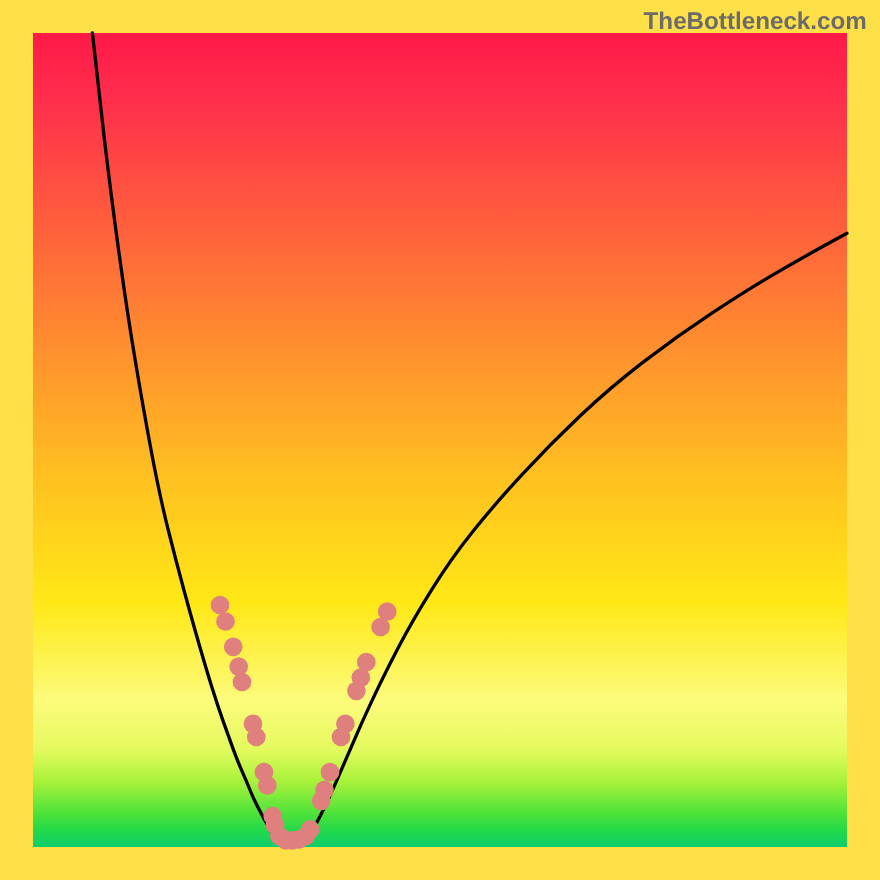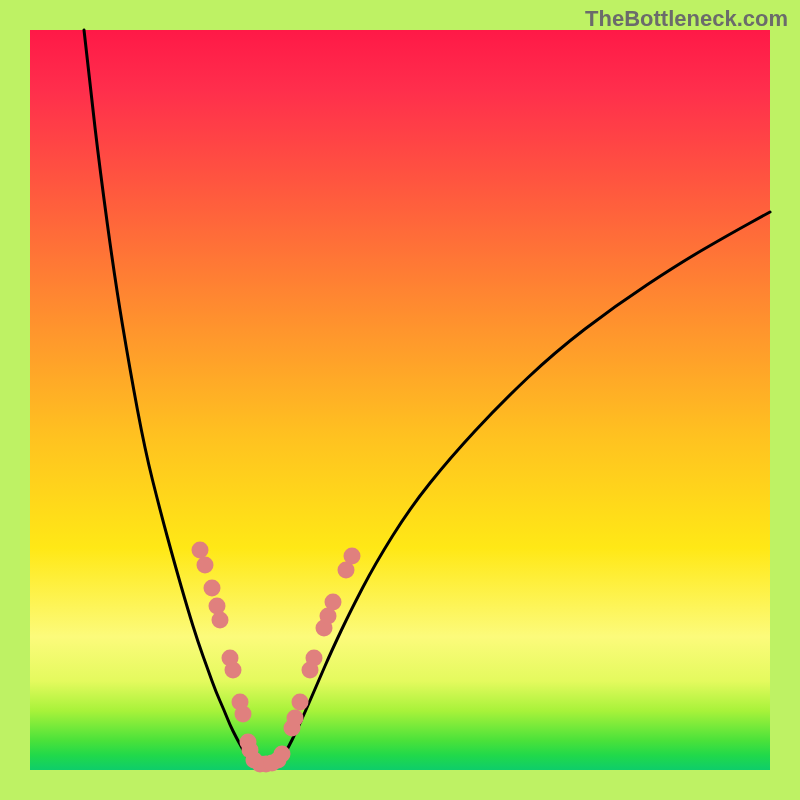--- a/index.html
+++ b/index.html
@@ -7,21 +7,21 @@
     padding: 0;
     width: 800px;
     height: 800px;
     background: #000;
     overflow: hidden;
   }
   .frame {
     position: relative;
     width: 800px;
     height: 800px;
-    background: #bef264;
+    background: #fde047;
   }
   .watermark {
     position: absolute;
     top: 6px;
     right: 12px;
     font-family: Arial, Helvetica, sans-serif;
     font-size: 22px;
     font-weight: 600;
     color: #6b6b6b;
     z-index: 20;

